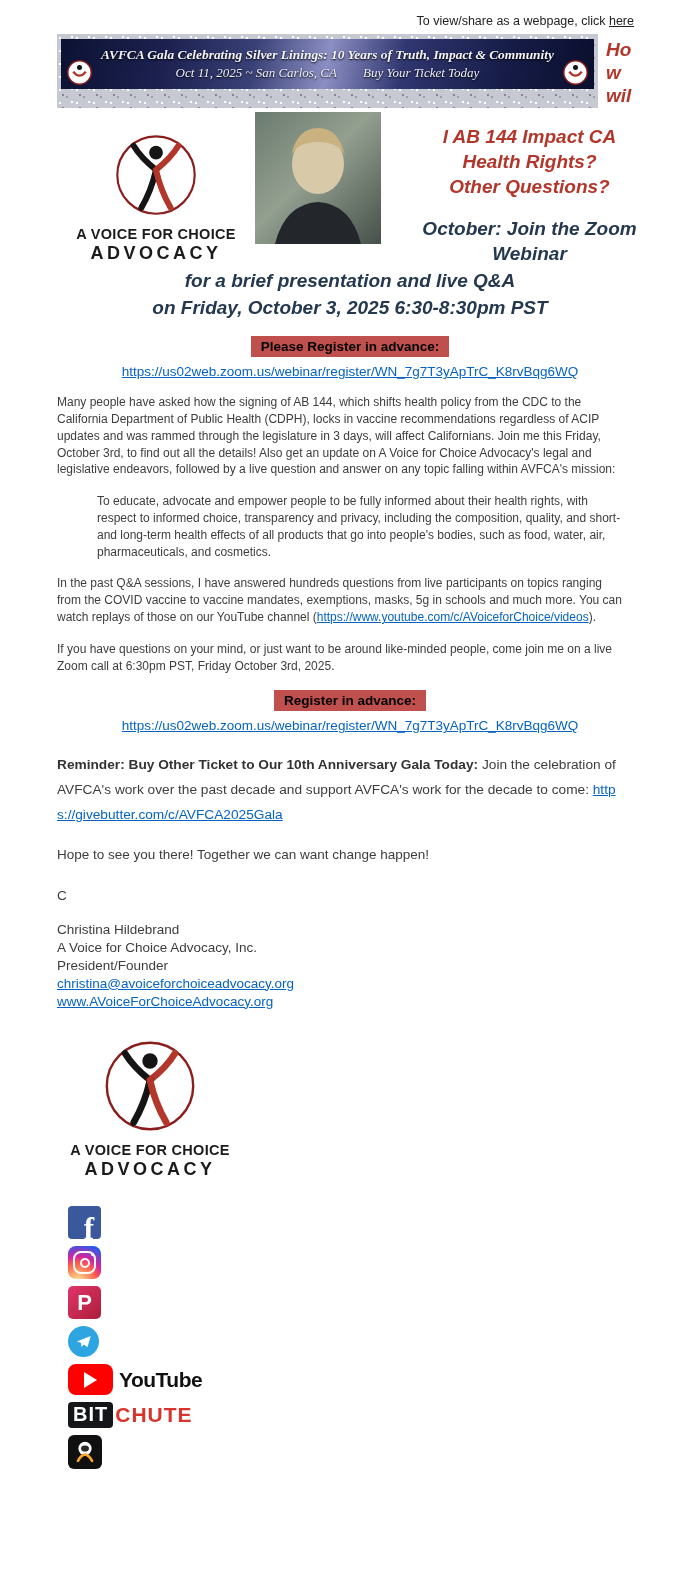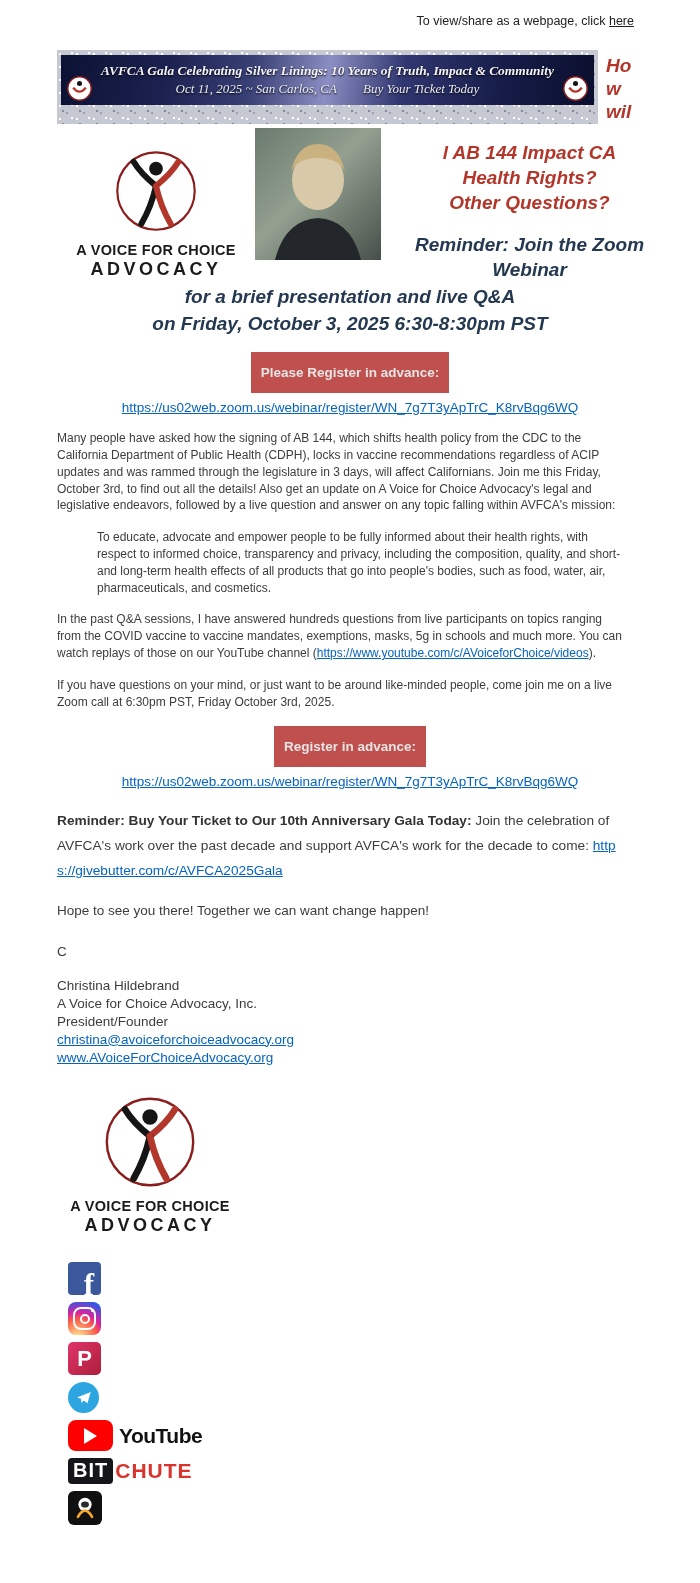--- a/index.html
+++ b/index.html
@@ -5,21 +5,21 @@
   * { box-sizing: border-box; margin: 0; padding: 0; }
   html, body { background: #ffffff; }
   body { font-family: "Liberation Sans", sans-serif; color: #3d3d3d; }
   .page { width: 700px; min-height: 1583px; margin: 0 auto; background: #fff; position: relative; overflow: hidden; }
 
   
   .topbar { text-align: right; padding: 14px 66px 0 0; font-size: 12.5px; color: #222; }
   .topbar a { color: #222; text-decoration: underline; cursor: pointer; }
 
   
-  .banner-row { display: flex; margin-top: 22px; padding-left: 57px; }
+  .banner-row { display: flex; margin-top: 6px; padding-left: 57px; }
   .banner-sparkle { width: 541px; padding: 5px 4px; background-color: #c6c8d2;
     background-image:
       radial-gradient(circle at 3px 4px, #ffffff 0 1px, transparent 1.6px),
       radial-gradient(circle at 10px 11px, #9a9cb0 0 1px, transparent 1.6px),
       radial-gradient(circle at 15px 3px, #fdfdff 0 1px, transparent 1.6px),
       radial-gradient(circle at 6px 9px, #84869a 0 1px, transparent 1.6px);
     background-size: 17px 13px; }
   .banner-inner { position: relative; height: 50px; display: flex; flex-direction: column; justify-content: center; gap: 2px;
     background: linear-gradient(100deg,#0c1233 0%,#1c2150 20%,#394076 36%,#8b8ec2 50%,#303670 64%,#151b45 84%,#0a0f2e 100%); }
   .banner-line1 { font-family: "Liberation Serif", serif; font-style: italic; font-weight: bold; font-size: 13.4px; color: #f4f4f8; text-align: center; text-shadow: 0 1px 2px #000; }
@@ -42,21 +42,21 @@
   .center-navy { margin: 2px 57px 0; }
 
   
   .logo { text-align: center; }
   .logo-mark { display: inline-block; }
   .logo-name { font-size: 14.5px; font-weight: bold; color: #1b1b1b; letter-spacing: 0.3px; margin-top: 4px; }
   .logo-sub  { font-size: 18px;  font-weight: bold; color: #1b1b1b; letter-spacing: 3.5px; margin-top: 1px; }
 
   
   .btn-row { text-align: center; margin-top: 16px; }
-  .btn-red { display: inline-block; background: #c0504d; color: #e5e5e5; font-weight: bold; font-size: 13.5px; padding: 13px 10px; cursor: pointer; }
+  .btn-red { display: inline-block; background: #c0504d; color: #000000; font-weight: bold; font-size: 13.5px; padding: 3px 10px; cursor: pointer; }
   .link-row { text-align: center; margin-top: 7px; font-size: 13.5px; }
   a.blue { color: #0563c1; text-decoration: underline; word-break: break-all; cursor: pointer; }
 
   
   .para { margin: 15px 78px 0 57px; font-size: 12px; line-height: 1.4; color: #3d3d3d; }
   .quote { margin: 15px 72px 0 97px; }
   .gala { margin: 20px 78px 0 57px; font-size: 13.7px; line-height: 1.8; color: #3d3d3d; }
   .gala .b { font-weight: bold; color: #333; }
   .hope { margin: 20px 57px 0; font-size: 13.5px; }
   .solo-c { margin: 26px 57px 0; font-size: 13.5px; }
@@ -143,21 +143,21 @@
           <ellipse cx="63" cy="52" rx="26" ry="30" fill="#d8c9a8"></ellipse>
           <path d="M36 44 Q42 16 63 16 Q84 16 90 44 Q84 30 63 30 Q42 30 36 44Z" fill="#c9b27f"></path>
           <path d="M20 132 Q30 92 63 90 Q96 92 106 132 Z" fill="#23262a"></path>
         </svg>
       </div>
     </div>
     <div class="headline-col">
       <div class="red-head">l AB 144 Impact CA</div>
       <div class="red-head">Health Rights?</div>
       <div class="red-head">Other Questions?</div>
-      <div class="navy-head navy-top">Reminder: Join the Zoom</div>
+      <div class="navy-head navy-top">October: Join the Zoom</div>
       <div class="navy-head">Webinar</div>
     </div>
   </div>
 
   <div class="navy-head center-navy">for a brief presentation and live Q&amp;A</div>
   <div class="navy-head center-navy">on Friday, October 3, 2025 6:30-8:30pm PST</div>
 
   <div class="btn-row">
     <span class="btn-red">Please Register in advance:</span>
   </div>
@@ -173,21 +173,21 @@
   <div class="para">If you have questions on your mind, or just want to be around like-minded people, come join me on a live Zoom call at 6:30pm PST, Friday October 3rd, 2025.</div>
 
   <div class="btn-row">
     <span class="btn-red">Register in advance:</span>
   </div>
   <div class="link-row">
     <a class="blue">https://us02web.zoom.us/webinar/register/WN_7g7T3yApTrC_K8rvBqg6WQ</a>
   </div>
 
   <div class="gala">
-    <span class="b">Reminder: Buy Your Ticket to Our 10th Anniversary Gala Today:</span><span> Join the celebration of AVFCA's work over the past decade and support AVFCA's work for the decade to come: </span><a class="blue">https://givebutter.com/c/AVFCA2025Gala</a>
+    <span class="b">Reminder: Buy Other Ticket to Our 10th Anniversary Gala Today:</span><span> Join the celebration of AVFCA's work over the past decade and support AVFCA's work for the decade to come: </span><a class="blue">https://givebutter.com/c/AVFCA2025Gala</a>
   </div>
 
   <div class="hope">Hope to see you there!  Together we can want change happen!</div>
   <div class="solo-c">C</div>
 
   <div class="sig">
     <div>Christina Hildebrand</div>
     <div>A Voice for Choice Advocacy, Inc.</div>
     <div>President/Founder</div>
     <div><a class="blue">christina@avoiceforchoiceadvocacy.org</a></div>

